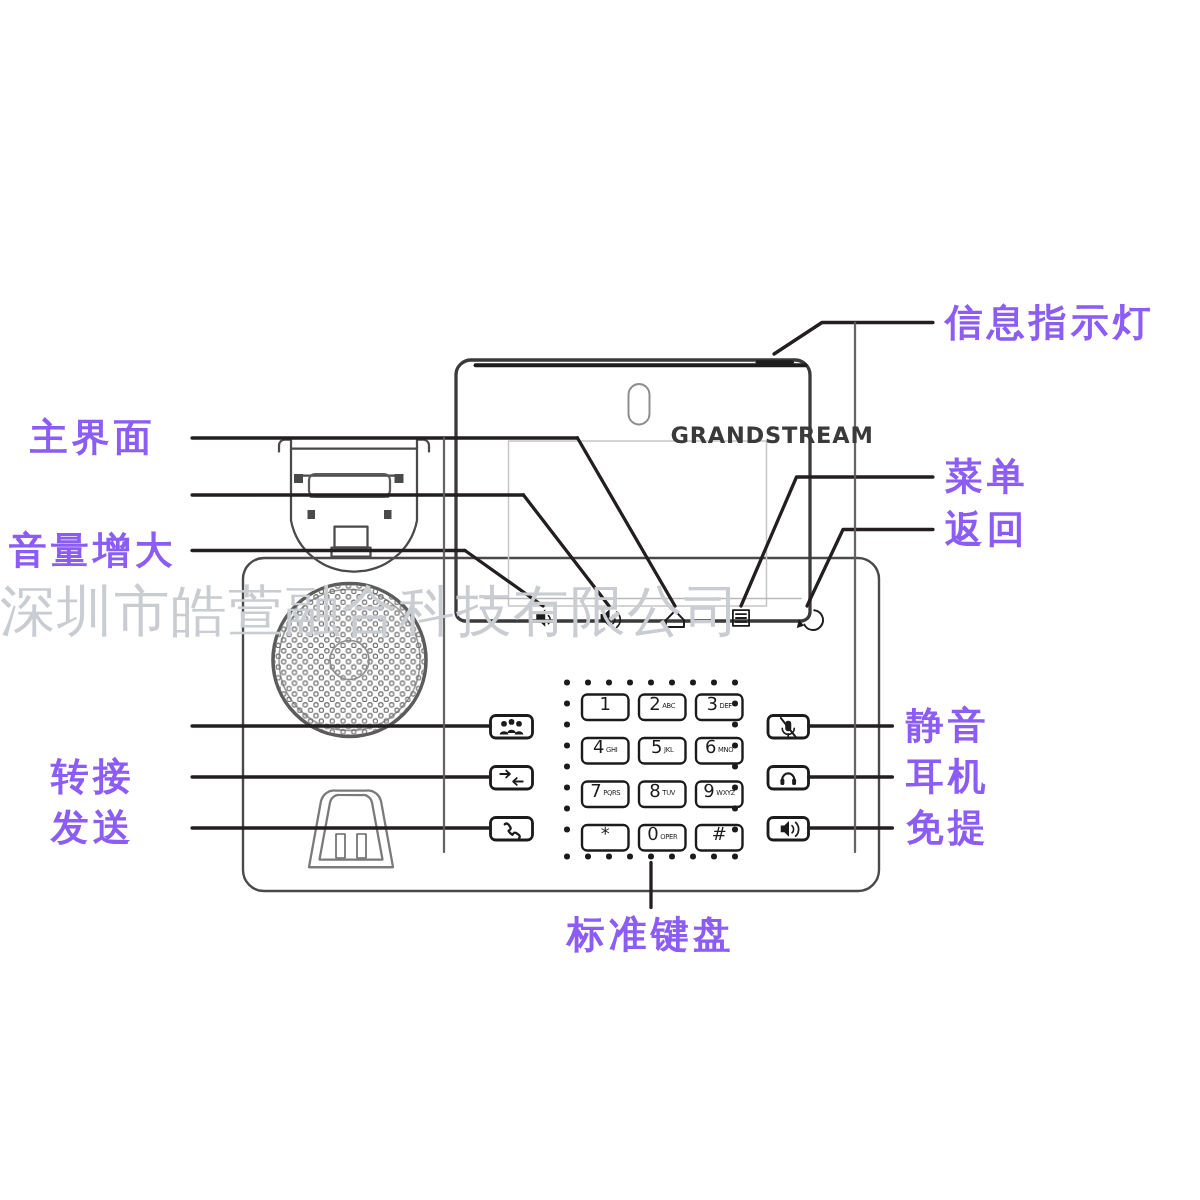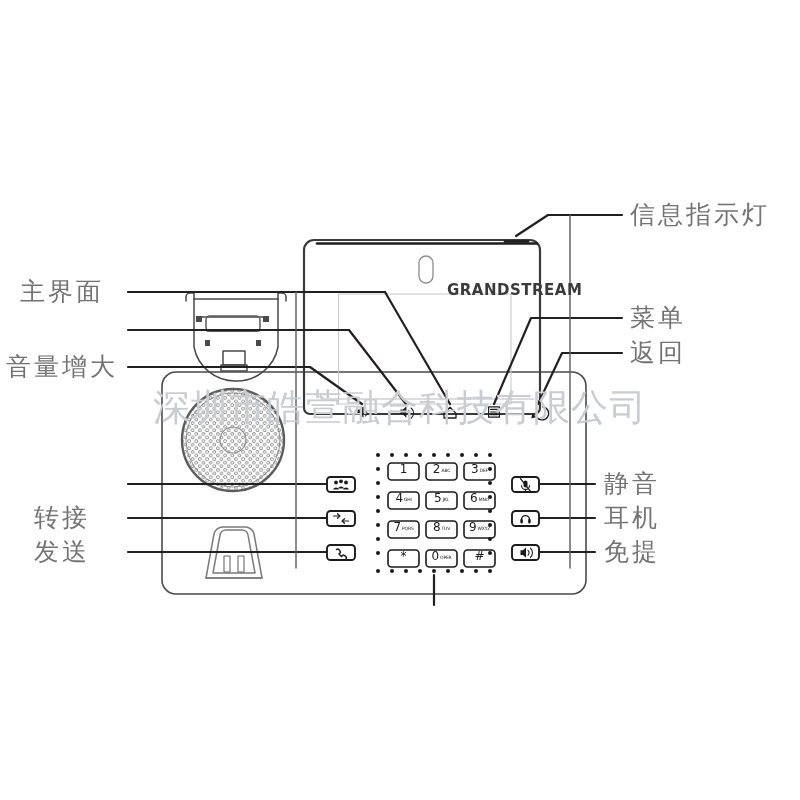--- a/index.html
+++ b/index.html
@@ -12,38 +12,37 @@
     position:relative;
   }
   #stage{position:absolute;left:0;top:0;width:800px;height:800px;}
   #svgroot{position:absolute;left:0;top:0;width:800px;height:800px;}
 
   
   .watermark{
     position:absolute;
     left:0;top:383px;
     width:800px;
-    text-align:center;
     font-family:"DejaVu Sans","Liberation Sans",sans-serif;
     font-size:37px;
     letter-spacing:1px;
     color:#c9ccd1;
     white-space:nowrap;
     pointer-events:none;
     z-index:1;
     user-select:none;
   }
 
   
   .lbl{
     position:absolute;
     font-family:"DejaVu Sans","Liberation Sans",sans-serif;
     font-size:25px;
-    font-weight:400;
-    color:#737373;
+    font-weight:700;
+    color:#8b5cf6;
     white-space:nowrap;
     letter-spacing:3px;
     z-index:6;
     line-height:1;
   }
   .lbl.r{text-align:left;}
   .lbl.l{text-align:center;}
   .lbl.c{text-align:center;}
 
   
@@ -357,20 +356,21 @@
   <div class="lbl l" style="left:0;width:124px;top:505px;">转接</div>
   <div class="lbl l" style="left:0;width:124px;top:539px;">发送</div>
 
   <div class="lbl r" style="left:630px;top:202px;">信息指示灯</div>
   <div class="lbl r" style="left:630px;top:305px;text-align:center;">菜单</div>
   <div class="lbl r" style="left:630px;top:340px;">返回</div>
   <div class="lbl r" style="left:604px;top:471px;">静音</div>
   <div class="lbl r" style="left:604px;top:505px;">耳机</div>
   <div class="lbl r" style="left:604px;top:539px;">免提</div>
 
+  <div class="lbl c" style="left:334px;width:200px;top:610px;">标准键盘</div>
 
   <div id="keycap-text">
       <div class="keycap" style="left: 388px; top: 463px; width: 31px; height: 17px;">
         <span class="dg">1</span>
       </div>
       <div class="keycap" style="left: 426px; top: 463px; width: 31px; height: 17px;">
         <span class="dg">2</span>
         <span class="sub">ABC</span>
       </div>
       <div class="keycap" style="left: 464px; top: 463px; width: 31px; height: 17px;">

